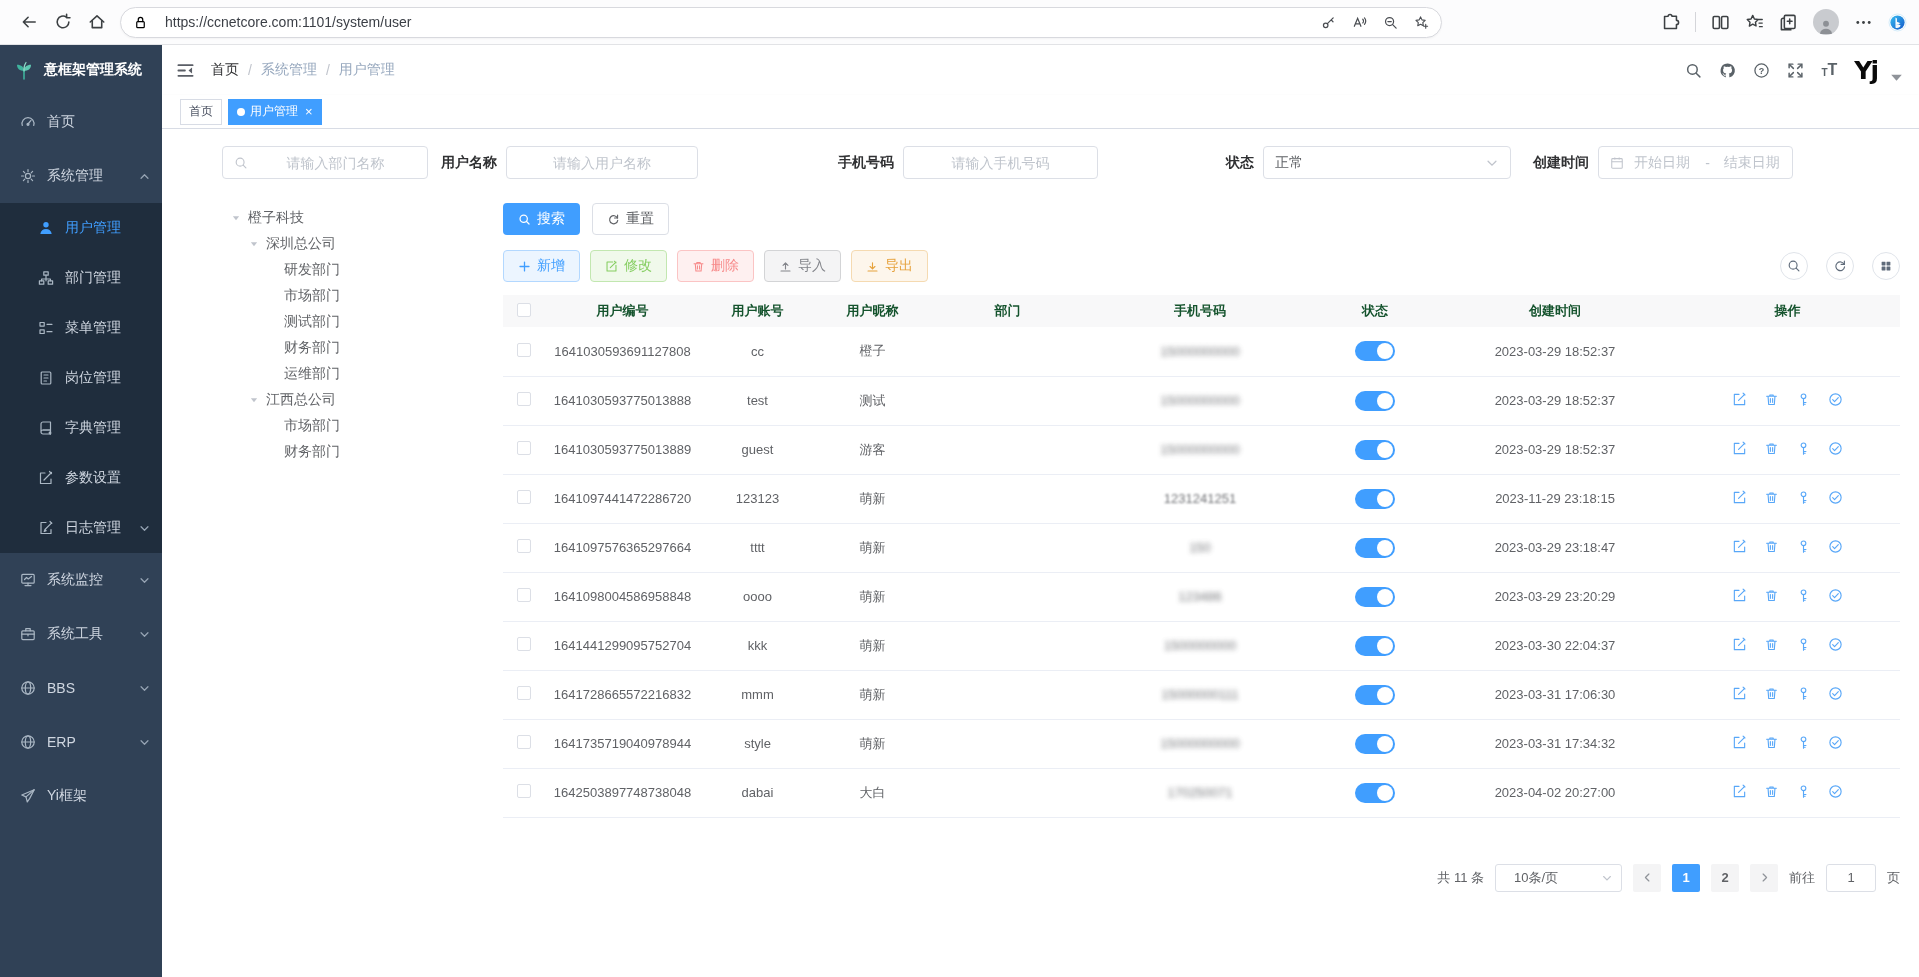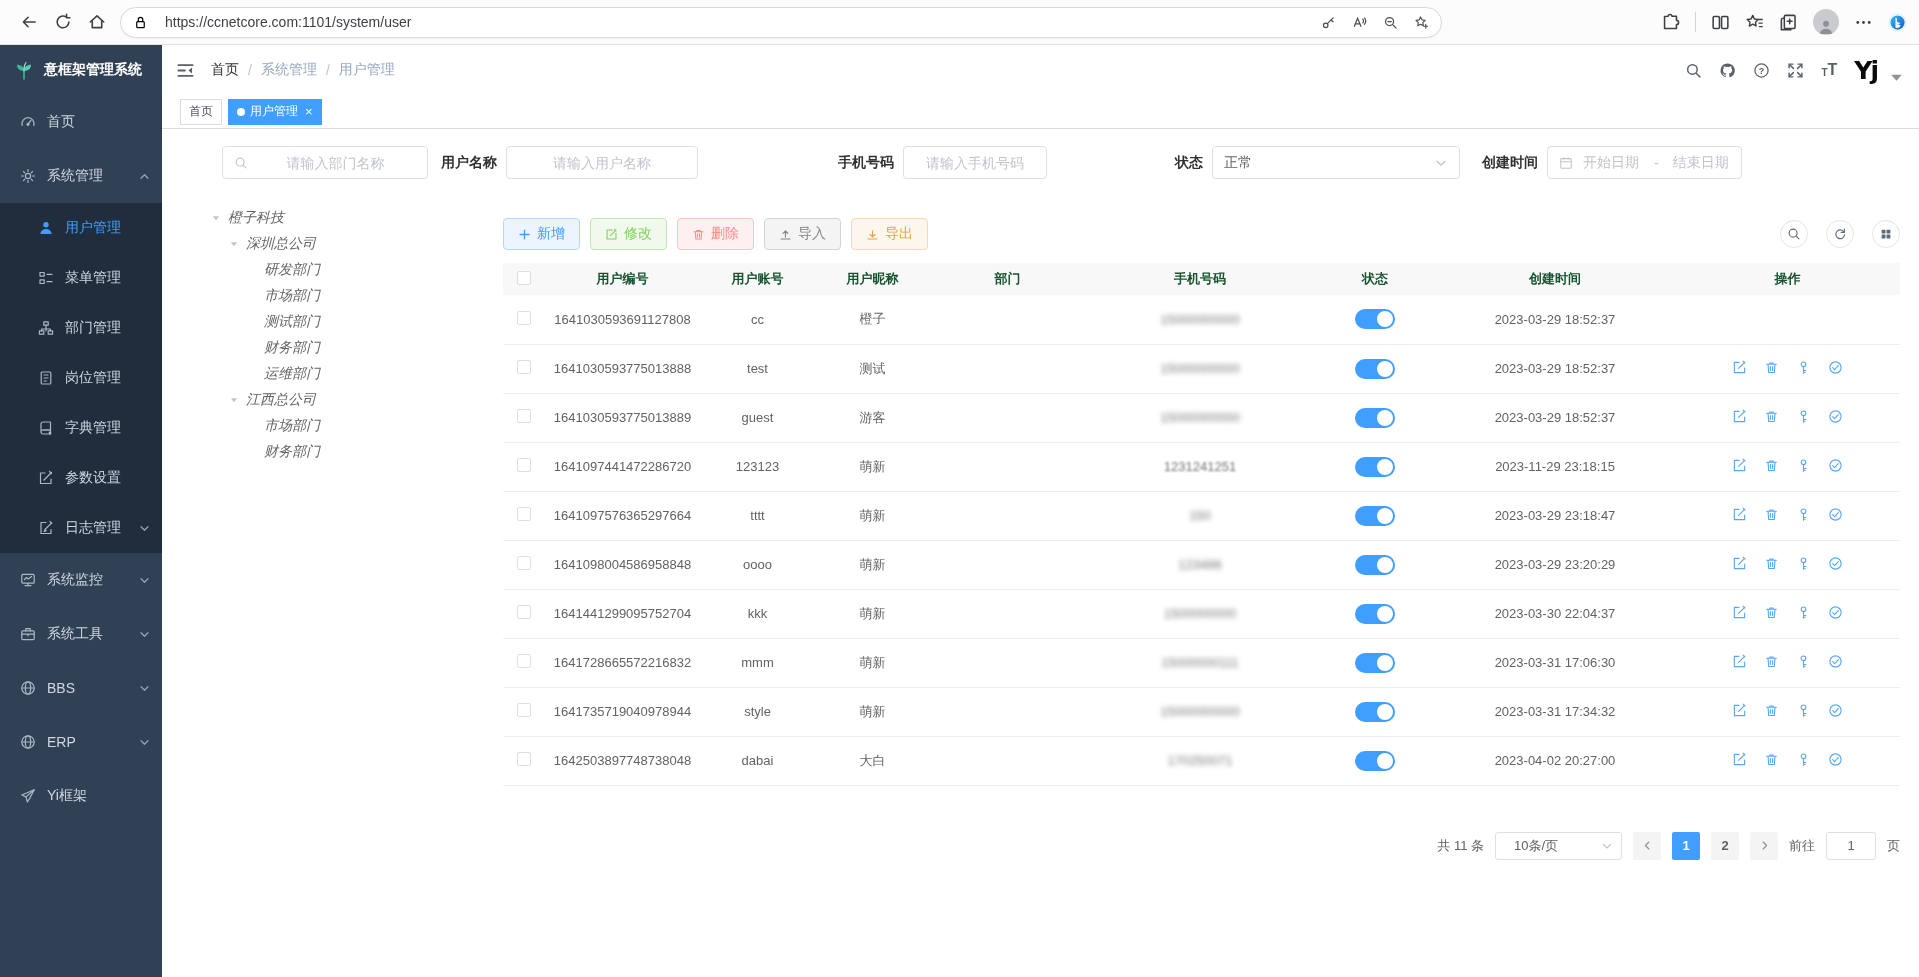--- a/index.html
+++ b/index.html
@@ -68,21 +68,21 @@
 .el-input .ic svg { width:14px; height:14px; }
 .flabel { font-weight:700; color:#303133; white-space:nowrap; }
 .el-select { justify-content:space-between; color:#606266; cursor:pointer; }
 .sel-caret { color:#c0c4cc; }
 .sel-caret svg { width:12px; height:12px; }
 .date-range { color:#bfc4cc; gap:0; }
 .date-range .ic { color:#c0c4cc; margin-right:10px; }
 .date-ph { flex:1; text-align:left; }
 .date-sep { padding:0 14px; color:#bfc4cc; }
 
-.left-panel { position:absolute; left:44px; top:76px; width:282px;font-style:italic; }
+.left-panel { position:absolute; left:64px; top:76px; width:282px; }
 .tree-row { height:26px; display:flex; align-items:center; cursor:pointer; }
 .tree-caret { color:#c0c4cc; width:16px; display:flex; justify-content:center; }
 .tree-caret svg { width:10px; height:10px; }
 .tree-caret-space { width:16px; }
 .tree-label { color:#606266; font-size:14px; margin-left:4px; white-space:nowrap; }
 
 .right-panel { position:absolute; left:341px; top:74px; right:19px; }
 .btn { height:32px; border-radius:4px; border:1px solid transparent; background:#fff; font-size:14px; font-family:inherit; display:inline-flex; align-items:center; justify-content:center; gap:6px; padding:0 14px; cursor:pointer; white-space:nowrap; }
 .btn .ic svg { width:13px; height:13px; }
 .btn-primary { background:#409eff; color:#fff; }
@@ -275,38 +275,38 @@
             <svg viewBox="0 0 16 16" fill="currentColor">
               <circle cx="8" cy="4.8" r="2.7"></circle>
               <path d="M2.3 14c.5-3.2 2.7-5 5.7-5s5.2 1.8 5.7 5z"></path>
             </svg>
           </span>
           <span class="nav-label">用户管理</span>
         </div>
         <div class="nav-item sub">
           <span class="ic">
             <svg viewBox="0 0 16 16" fill="none" stroke="currentColor" stroke-width="1.2" stroke-linecap="round" stroke-linejoin="round">
+              <rect x="5.8" y="1.8" width="4.4" height="3.4"></rect>
+              <rect x="1.4" y="10.8" width="4.4" height="3.4"></rect>
+              <rect x="10.2" y="10.8" width="4.4" height="3.4"></rect>
+              <path d="M8 5.2v2.6M3.6 10.8V9h8.8v1.8M8 7.8v3"></path>
+            </svg>
+          </span>
+          <span class="nav-label">部门管理</span>
+        </div>
+        <div class="nav-item sub">
+          <span class="ic">
+            <svg viewBox="0 0 16 16" fill="none" stroke="currentColor" stroke-width="1.2" stroke-linecap="round" stroke-linejoin="round">
               <rect x="2" y="2.5" width="4.2" height="3.6"></rect>
               <path d="M9 4.3h5"></path>
               <rect x="2" y="9.9" width="4.2" height="3.6"></rect>
               <path d="M9 11.7h5"></path>
             </svg>
           </span>
           <span class="nav-label">菜单管理</span>
-        </div>
-        <div class="nav-item sub">
-          <span class="ic">
-            <svg viewBox="0 0 16 16" fill="none" stroke="currentColor" stroke-width="1.2" stroke-linecap="round" stroke-linejoin="round">
-              <rect x="5.8" y="1.8" width="4.4" height="3.4"></rect>
-              <rect x="1.4" y="10.8" width="4.4" height="3.4"></rect>
-              <rect x="10.2" y="10.8" width="4.4" height="3.4"></rect>
-              <path d="M8 5.2v2.6M3.6 10.8V9h8.8v1.8M8 7.8v3"></path>
-            </svg>
-          </span>
-          <span class="nav-label">部门管理</span>
         </div>
         <div class="nav-item sub">
           <span class="ic">
             <svg viewBox="0 0 16 16" fill="none" stroke="currentColor" stroke-width="1.2" stroke-linecap="round" stroke-linejoin="round">
               <rect x="3.2" y="2" width="9.6" height="12" rx="1"></rect>
               <path d="M6 5h4M6 8h4M6 11h2.5"></path>
             </svg>
           </span>
           <span class="nav-label">岗位管理</span>
         </div>
@@ -488,21 +488,21 @@
               <path d="M10.5 10.5L13.6 13.6"></path>
             </svg>
           </span>
         <input placeholder="请输入部门名称" style="">
       </div>
       <span class="flabel" style="margin-left:13px;">用户名称</span>
       <div class="el-input" style="width:192px;margin-left:9px;">
         <input placeholder="请输入用户名称" style="">
       </div>
       <span class="flabel" style="margin-left:140px;">手机号码</span>
-      <div class="el-input" style="width:144px;margin-left:9px;">
+      <div class="el-input" style="width:195px;margin-left:9px;">
         <input placeholder="请输入手机号码" style="">
       </div>
       <span class="flabel" style="margin-left:128px;">状态</span>
       <div class="el-input el-select" style="width:248px;margin-left:9px;">
         <span style="color:#606266;">正常</span>
         <span class="ic sel-caret">
             <svg viewBox="0 0 16 16" fill="none" stroke="currentColor" stroke-width="1.5" stroke-linecap="round">
               <path d="M3.5 6l4.5 4.5L12.5 6"></path>
             </svg>
           </span>
@@ -570,20 +570,40 @@
           <span class="tree-caret-space"></span>
           <span class="tree-label">市场部门</span>
         </div>
         <div class="tree-row" style="padding-left: 38px;">
           <span class="tree-caret-space"></span>
           <span class="tree-label">财务部门</span>
         </div>
       </div>
 
     <div class="right-panel">
+      <div class="search-row">
+        <button class="btn btn-primary">
+          <span class="ic">
+              <svg viewBox="0 0 16 16" fill="none" stroke="currentColor" stroke-width="1.5" stroke-linecap="round">
+                <circle cx="7" cy="7" r="4.5"></circle>
+                <path d="M10.5 10.5L13.6 13.6"></path>
+              </svg>
+            </span>
+          <span>搜索</span>
+        </button>
+        <button class="btn btn-default">
+          <span class="ic">
+              <svg viewBox="0 0 16 16" fill="none" stroke="currentColor" stroke-width="1.4" stroke-linecap="round">
+                <path d="M12.8 6.2A5 5 0 1 0 13.2 9"></path>
+                <path d="M13 2.5v3.7h-3.7"></path>
+              </svg>
+            </span>
+          <span>重置</span>
+        </button>
+      </div>
 
       <div class="toolbar-row">
         <div class="toolbar-left">
           <button class="btn btn-plain-blue">
             <span class="ic">
                 <svg viewBox="0 0 16 16" fill="none" stroke="currentColor" stroke-width="1.6" stroke-linecap="round">
                   <path d="M8 2.5v11M2.5 8h11"></path>
                 </svg>
               </span>
             <span>新增</span>

